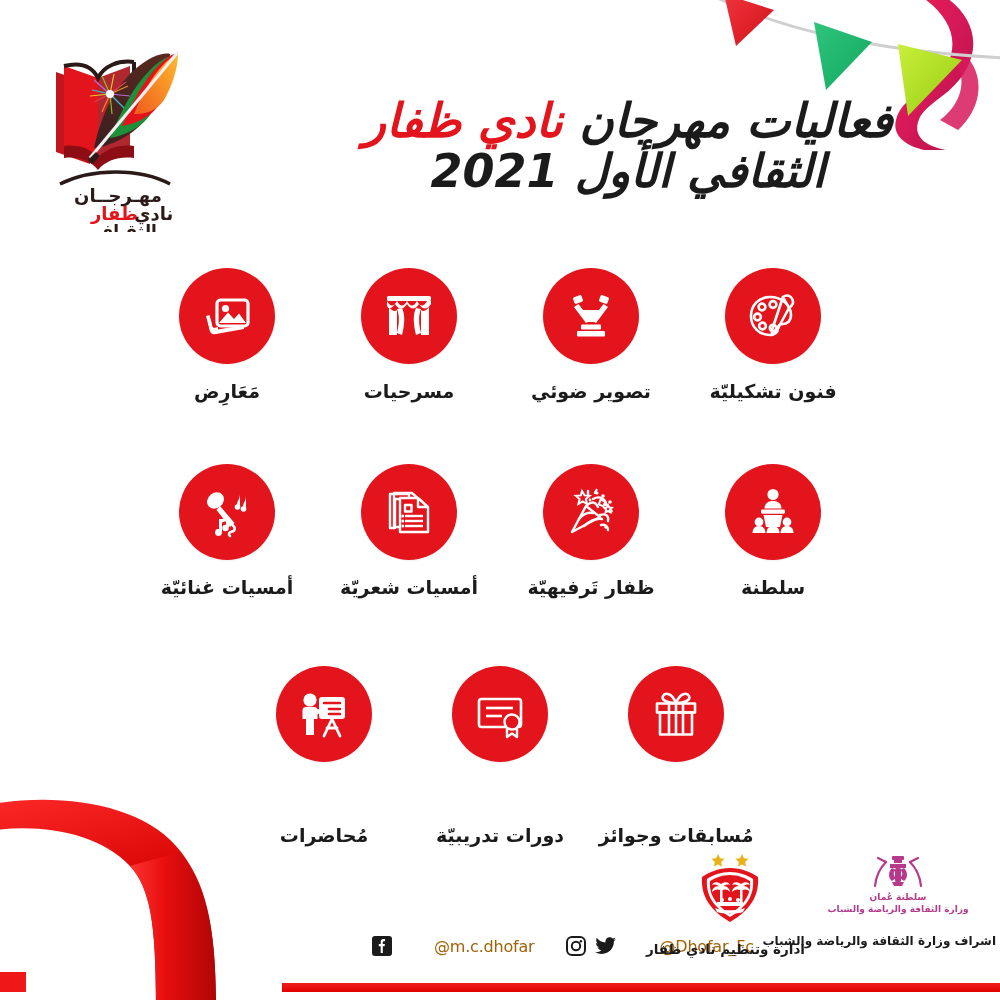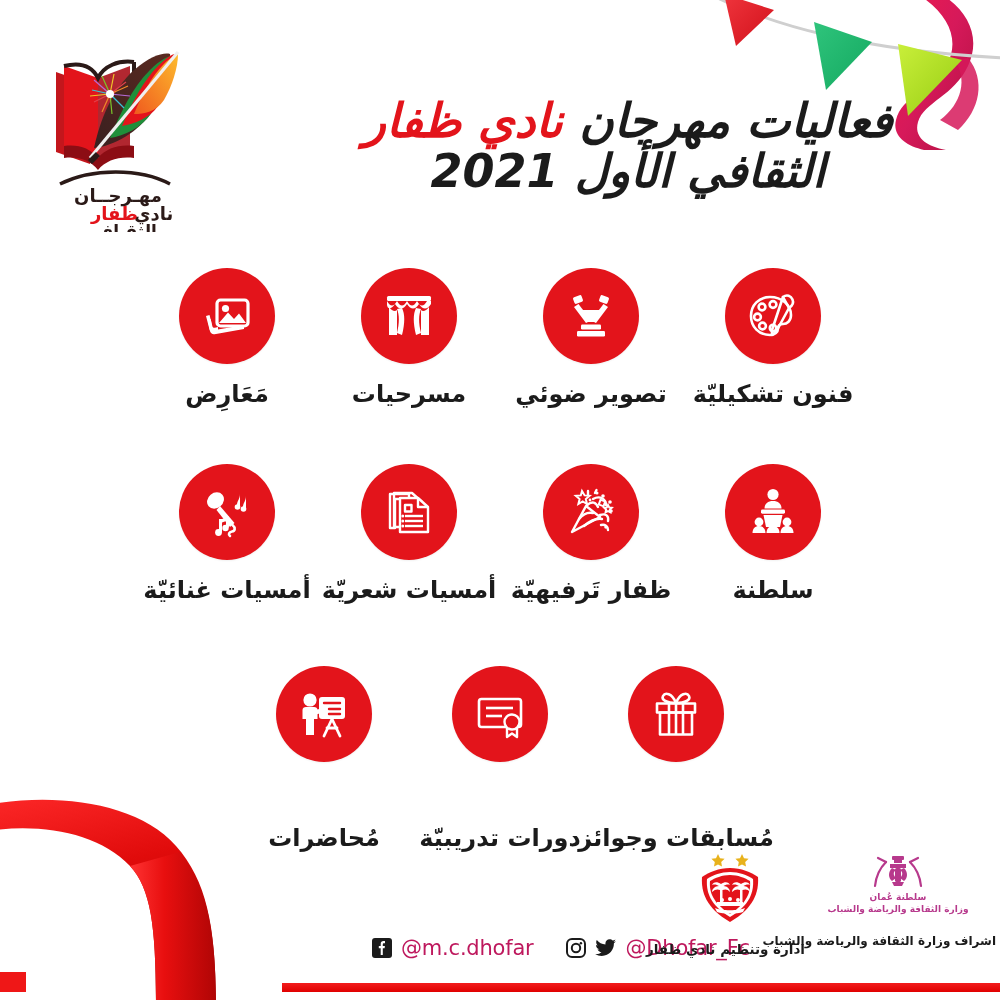--- a/index.html
+++ b/index.html
@@ -61,37 +61,37 @@
   }
   .circle{
     width:96px;height:96px;border-radius:50%;
     background:#e3141b;
     display:flex;align-items:center;justify-content:center;
     box-shadow:0 1px 2px rgba(0,0,0,.06);
   }
   .circle svg{display:block;}
   .cap{
     margin-top:16px;
-    font-size:24px;
+    font-size:19px;
     font-weight:bold;
     color:#1b1b1b;
     direction:rtl;
     text-align:center;
     white-space:nowrap;
     letter-spacing:-0.3px;
   }
   #row3 .cell{width:176px;gap:46px;}
 
   
   #social{
     position:absolute;left:372px;top:936px;
     display:flex;align-items:center;gap:9px;
     direction:ltr;
   }
-  #social .handle{font-size:21px;color:#be185d;font-weight:500;letter-spacing:-.2px;}
+  #social .handle{font-size:16px;color:#a16207;font-weight:500;letter-spacing:-.2px;margin-left:33px;}
   #social .sgap{width:14px;}
   .sicon{display:block;}
 
   #club-logo{position:absolute;left:655px;top:848px;width:150px;text-align:center;}
   #club-logo .clabel{font-size:13.5px;font-weight:bold;color:#1b1b1b;direction:rtl;margin-top:9px;white-space:nowrap;}
   #min-logo{position:absolute;left:800px;top:848px;width:196px;text-align:center;}
   #min-logo .mlabel{font-size:12px;font-weight:bold;color:#1b1b1b;direction:rtl;margin-top:2px;white-space:nowrap;}
   .omanword{font-size:9px;color:#b7398c;letter-spacing:.5px;direction:rtl;font-weight:bold;}
 </style>
 </head>

